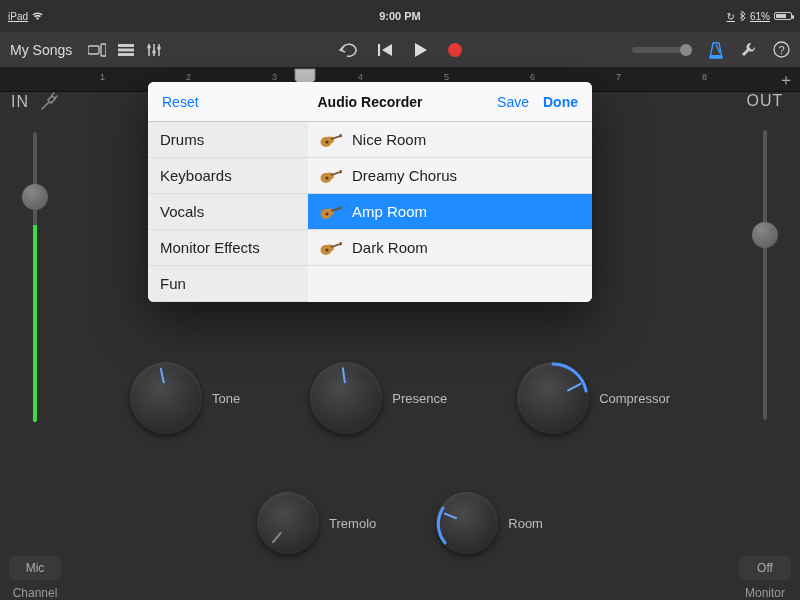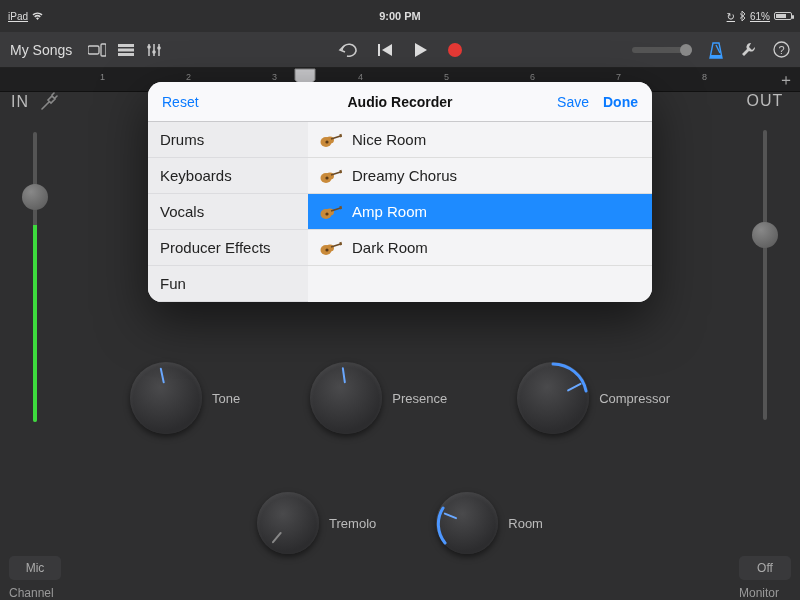--- a/index.html
+++ b/index.html
@@ -34,37 +34,37 @@
   .add-track{ position:absolute; right:6px; top:2px; color:#aaa; font-size:16px;}
 
   
   .main { display:flex; height: calc(600px - 14px - 36px - 24px); position:relative;}
   .side-col{ width:70px; display:flex; flex-direction:column; align-items:center; gap:8px;}
   .side-label{ color:#bbb; font-size:16px; letter-spacing:1px;}
   .plug-icon{ color:#888;}
   .fader-track{ width:4px; height:290px; background:#555; border-radius:2px; position:relative; margin-top:12px;}
   .fader-knob{ width:26px; height:26px; border-radius:50%; background:radial-gradient(circle at 35% 30%,#888,#555); position:absolute; left:-11px;}
   .in-level{ position:absolute; bottom:0; width:100%; background:#3ddb3d; border-radius:0 0 2px 2px;}
-  .side-foot{ margin-top:auto; margin-bottom:18px; text-align:left;}
+  .side-foot{ margin-top:auto; margin-bottom:18px; text-align:center;}
   .side-btn{ width:52px; height:24px; background:rgba(60,60,62,.8); border-radius:5px; color:#aaa; font-size:12px; display:flex; align-items:center; justify-content:center; margin-bottom:6px;}
   .side-foot-label{ color:#999; font-size:12px;}
   .center{ flex:1; position:relative;}
   .knobs-row{ position:absolute; display:flex; gap:70px; left:50%; transform:translateX(-50%);}
   .knobs-row.top{ top:270px;}
   .knobs-row.bottom{ top:400px; gap:60px;}
   .knob-wrap{ display:flex; flex-direction:row; align-items:center; gap:10px;}
   .knob{ width:72px; height:72px; border-radius:50%; background:radial-gradient(circle at 42% 35%, #4a4a4c, #2c2c2e 70%); box-shadow: inset 0 2px 4px rgba(255,255,255,.08), 0 3px 6px rgba(0,0,0,.5); position:relative;}
   .knob.small{ width:62px; height:62px;}
   .knob .tick{ position:absolute; left:50%; top:5px; width:2px; height:16px; background:#6aa8ff; transform-origin: 1px 31px; border-radius:1px;}
   .knob.small .tick{ transform-origin: 1px 26px; height:14px;}
   .knob .arc{ position:absolute; inset:-4px; border-radius:50%;}
   .knob-label{ color:#bbb; font-size:13px;}
 
   
-  .modal{ position:absolute; top:82px; left:148px; width:504px; background:#f4f4f6; border-radius:14px; box-shadow:0 18px 50px rgba(0,0,0,.55); overflow:hidden;}
+  .modal{ position:absolute; top:82px; left:148px; width:444px; background:#f4f4f6; border-radius:6px; box-shadow:0 18px 50px rgba(0,0,0,.55); overflow:hidden;}
   .modal-head{ height:40px; display:flex; align-items:center; justify-content:space-between; padding:0 14px; border-bottom:1px solid #c9c9cc; background:#f9f9fb;}
   .modal-title{ font-size:14px; font-weight:600; color:#111; position:absolute; left:50%; transform:translateX(-50%);}
   .link{ color:#0a7aff; font-size:14px;}
   .link.bold{font-weight:600;}
   .link-right{display:flex; gap:14px;}
   .modal-body{ display:flex;}
   .cat-col{ width:160px; background:#ececee;}
   .preset-col{ flex:1; background:#f4f4f6;}
   .cat-item, .preset-item{ height:36px; display:flex; align-items:center; padding:0 12px; font-size:15px; color:#222; border-bottom:1px solid #ddd; gap:10px;}
   .cat-item{ border-bottom:1px solid #dcdcdf;}
@@ -266,21 +266,21 @@
     <span class="link-right">
       <span class="link">Save</span>
       <span class="link bold">Done</span>
     </span>
   </div>
   <div class="modal-body">
     <div class="cat-col">
         <div class="cat-item">Drums</div>
         <div class="cat-item">Keyboards</div>
         <div class="cat-item">Vocals</div>
-        <div class="cat-item">Producer Effects</div>
+        <div class="cat-item">Monitor Effects</div>
         <div class="cat-item">Fun</div>
       </div>
     <div class="preset-col">
         <div class="preset-item">
           <span class="guitar-ico">
             <svg width="22" height="16" viewBox="0 0 22 16">
               <ellipse cx="6" cy="10" rx="5.5" ry="5" fill="#c98a3a"></ellipse>
               <ellipse cx="10" cy="8" rx="4" ry="3.6" fill="#c98a3a"></ellipse>
               <circle cx="7" cy="10" r="1.6" fill="#5b3a17"></circle>
               <rect x="11" y="6.3" width="10" height="1.6" fill="#6b4a25" transform="rotate(-18 11 7)"></rect>

